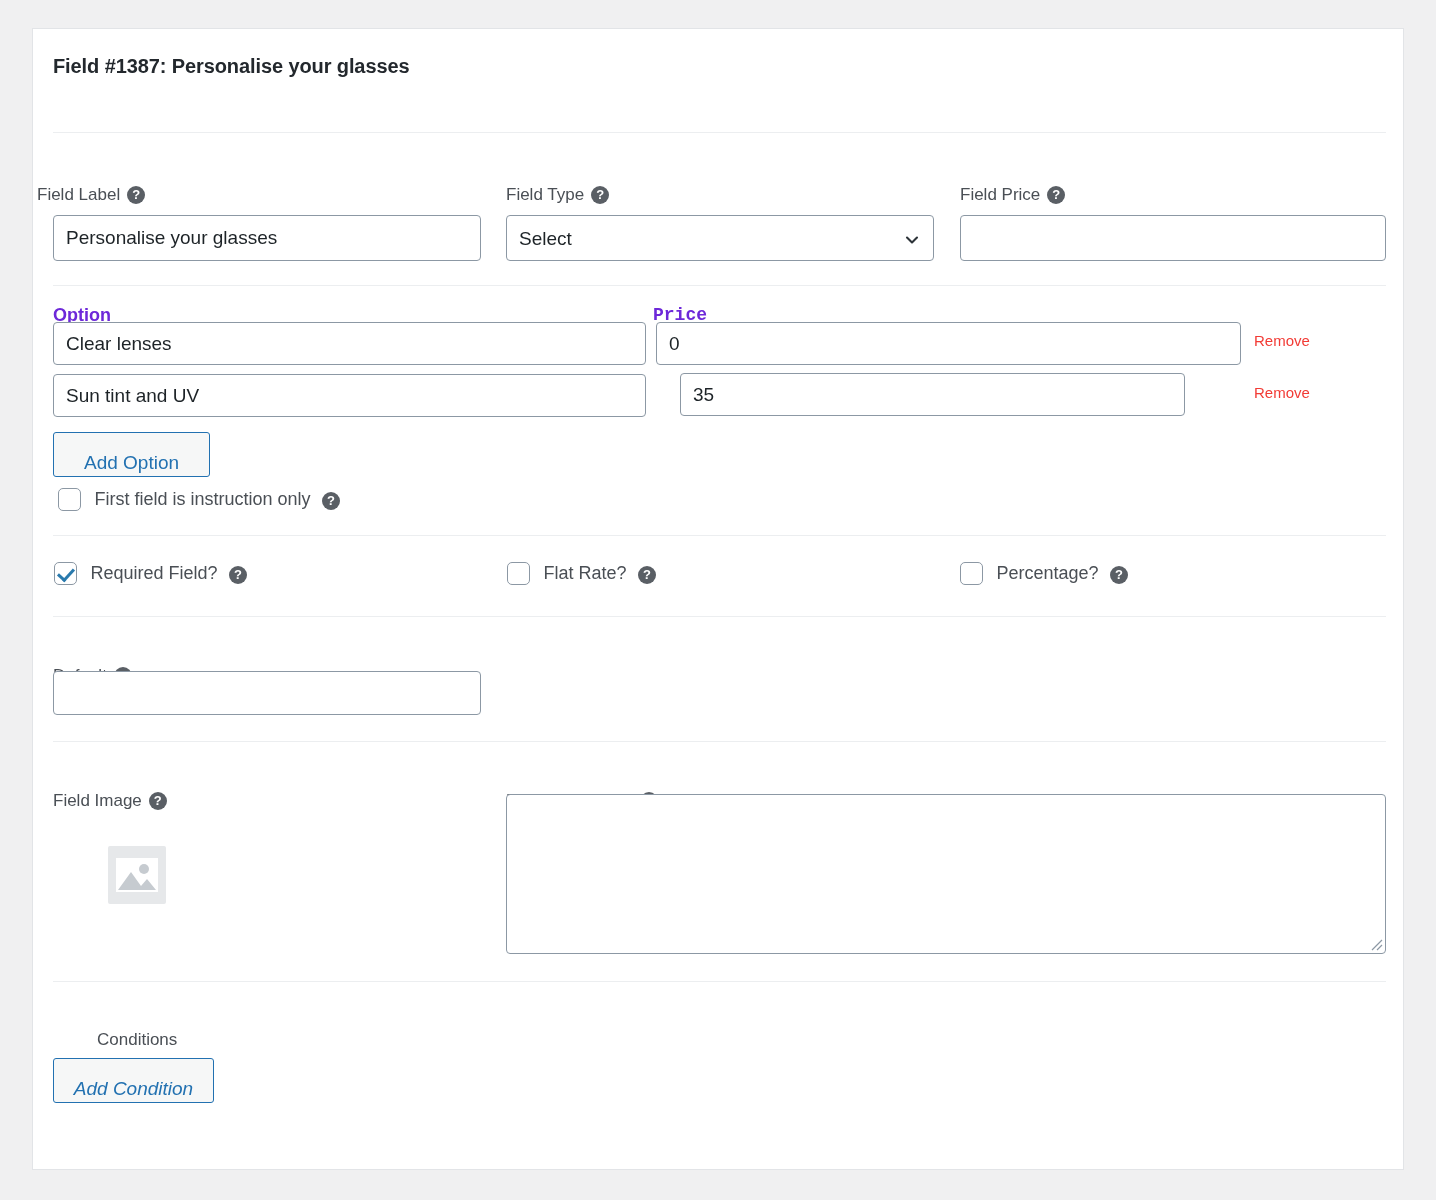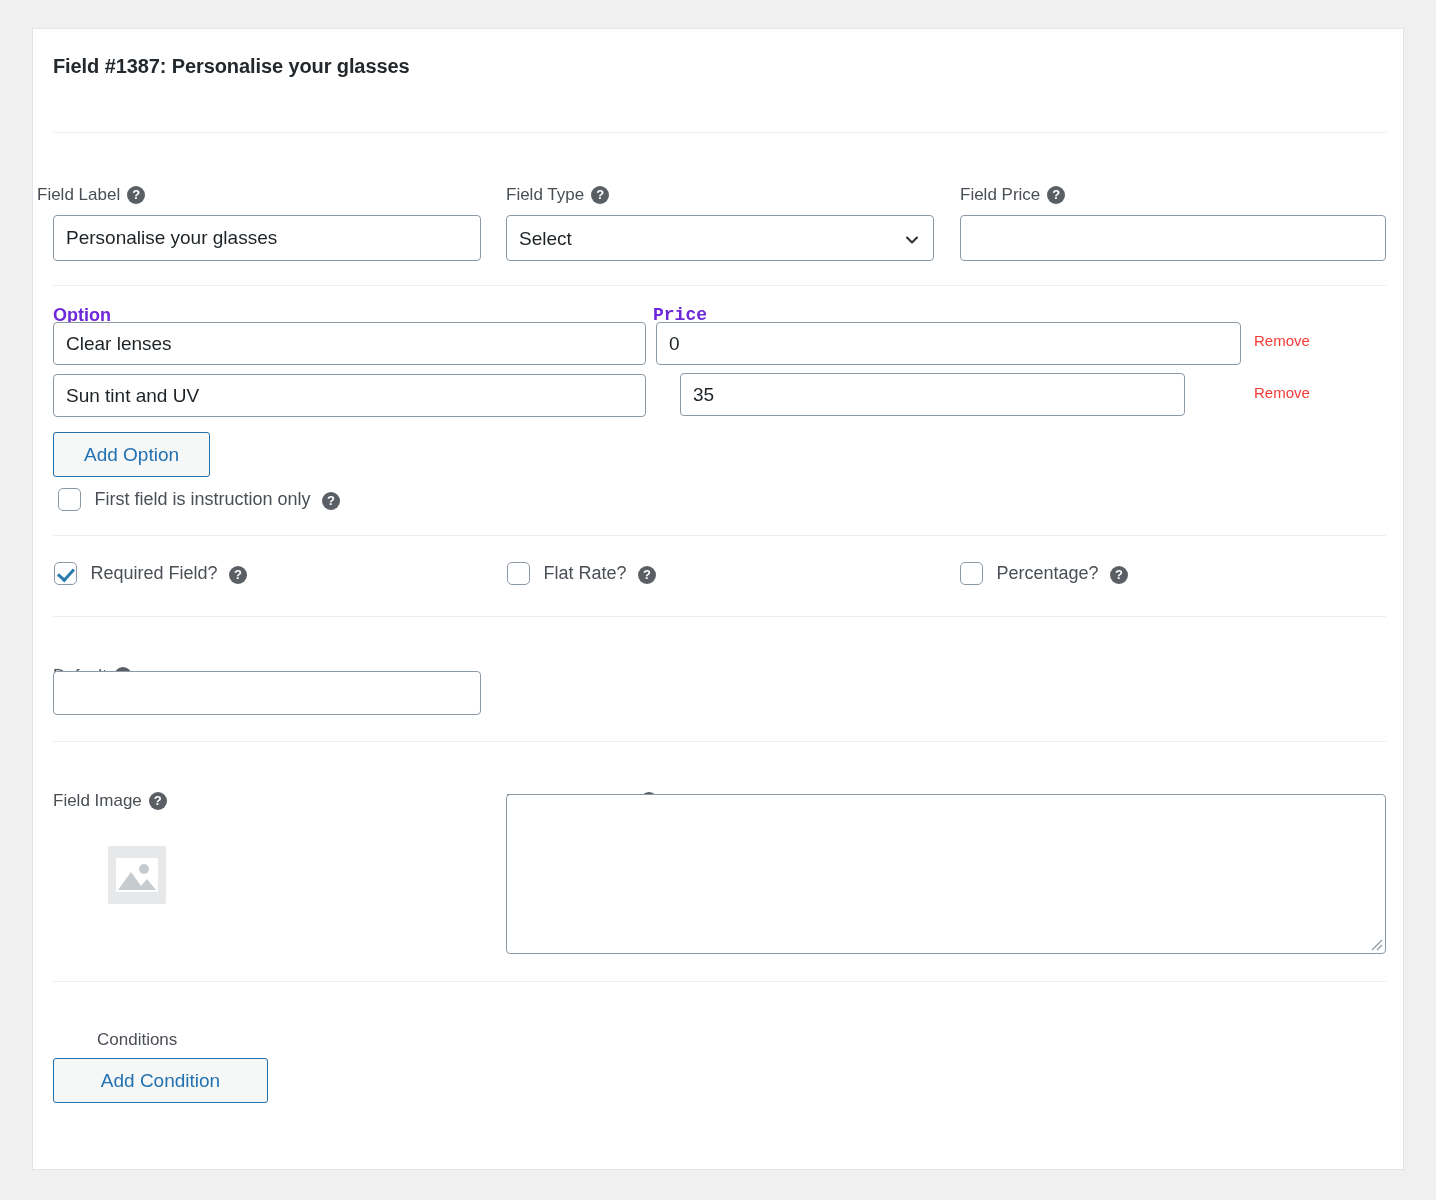--- a/index.html
+++ b/index.html
@@ -115,21 +115,21 @@
   .wpbtn {
     position: absolute;
     box-sizing: border-box;
     border: 1px solid #2271b1;
     border-radius: 3px;
     background: #f6f7f7;
     color: #2271b1;
     font-size: 19px;
     font-family: "Liberation Sans", sans-serif;
     cursor: pointer;
-    padding: 0 14px;
+    padding: 8px 14px;
     text-align: center;
     white-space: nowrap;
   }
 
   .removelink {
     position: absolute;
     color: #f23b35;
     font-size: 15px;
     cursor: pointer;
     white-space: nowrap;
@@ -290,15 +290,15 @@
     <span>Field Description</span><span class="help-icon">?</span>
   </div>
   <textarea class="ta" style="left: 473px; top: 765px; width: 880px; height: 160px;"></textarea>
   <svg class="ta-grip" style="left:1336px; top:908px;" width="14" height="14" viewBox="0 0 14 14">
     <path d="M13 3 L3 13 M13 8 L8 13" stroke="#8c98a4" stroke-width="1.2" fill="none"></path>
   </svg>
 
   <div class="divider" style="top:952px;"></div>
 
   <div class="flabel" style="left:20px; top:1001px;margin-left:44px;">Conditions</div>
-  <div class="wpbtn" style="left:20px; top:1029px; width:215px; height:45px; line-height:43px;">Add Condition</div>
+  <div class="wpbtn" style="left:20px; top:1029px; width:161px; height:45px; line-height:43px;font-style:italic;">Add Condition</div>
 
 </div>
 
 </body></html>

